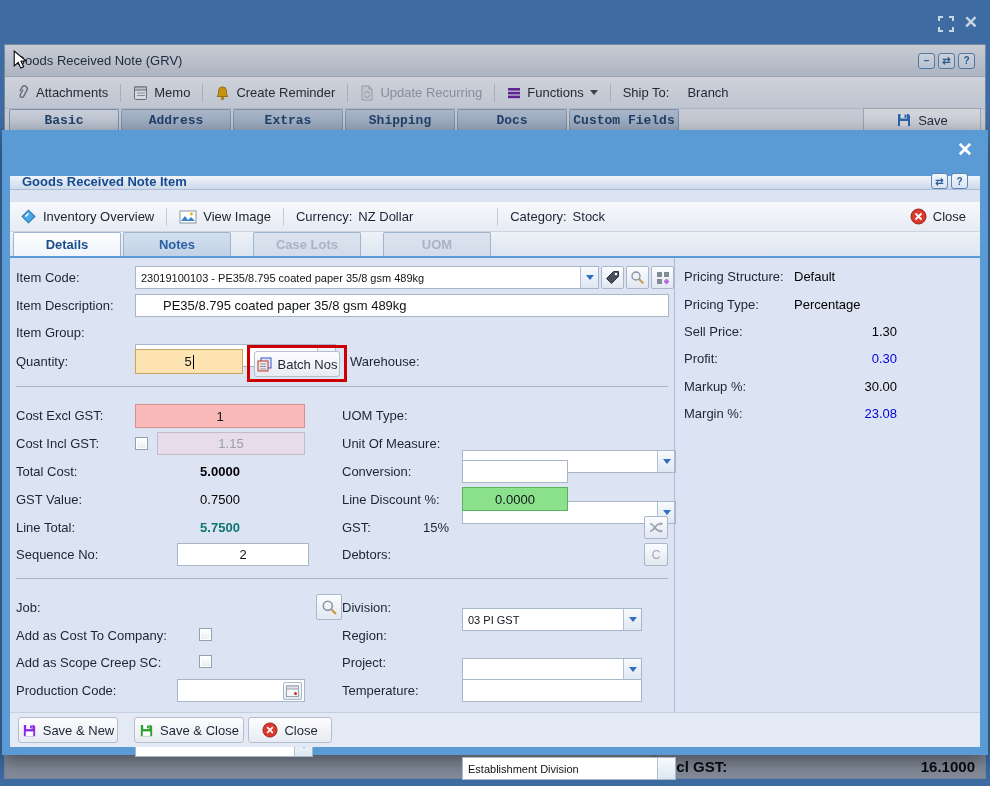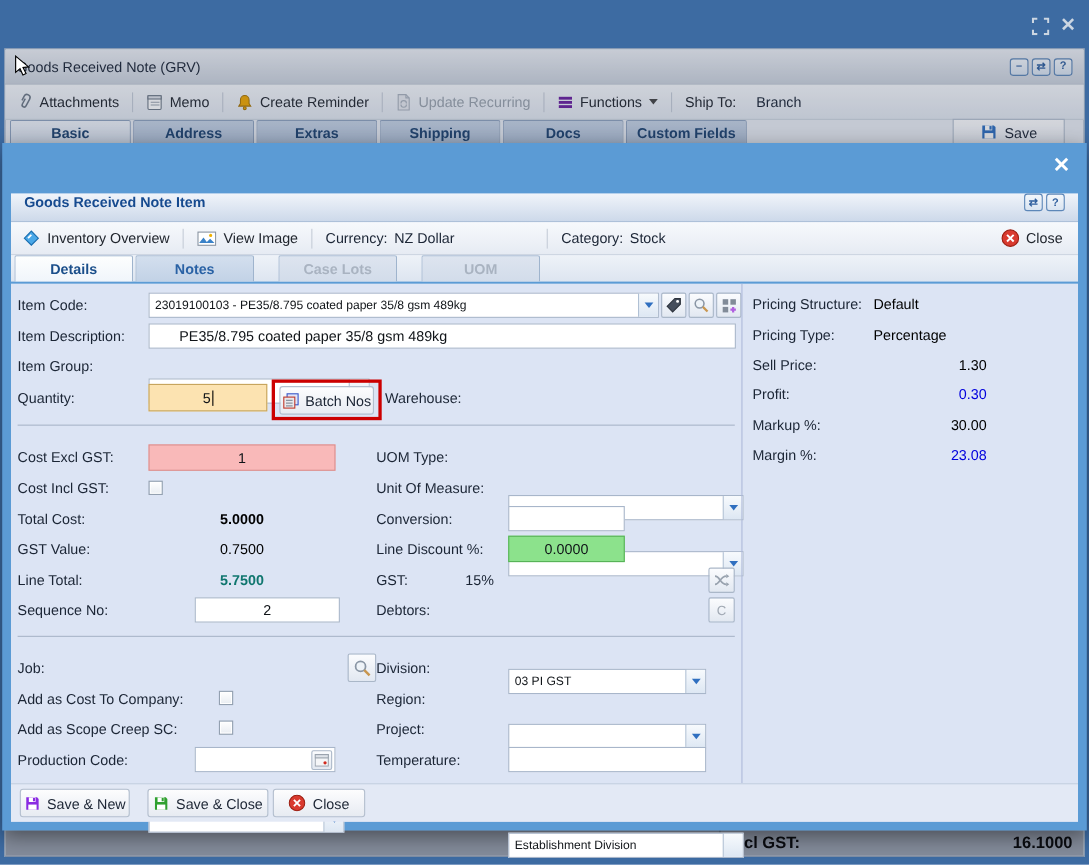--- a/index.html
+++ b/index.html
@@ -32,35 +32,35 @@
   
   #grv{position:absolute;left:4px;right:4px;top:44px;height:735px;background:#e9edf3;
        border:1px solid #74879f;box-sizing:border-box;}
   #grv-titlebar{position:absolute;left:0;right:0;top:0;height:32px;
        background:linear-gradient(#edf0f5,#ccd3dd);border-bottom:1px solid #b6bfcb;
        display:flex;align-items:center;padding:0 10px;box-sizing:border-box;}
   #grv-toolbar{position:absolute;left:0;right:0;top:32px;height:32px;
        background:linear-gradient(#f6f8fb,#e2e8f0);border-bottom:1px solid #cdd4de;
        display:flex;align-items:center;gap:12px;padding:0 10px;box-sizing:border-box;}
   #grv-tabs{position:absolute;left:0;right:0;top:64px;height:23px;display:flex;gap:2px;
-       padding-left:4px;border-bottom:1px solid #8fa3bf;box-sizing:border-box;}
+       padding-left:4px;border-bottom:1px solid #8fa3bf;box-sizing:border-box;font-family:Liberation Mono, monospace;}
   .gtab{width:110px;display:flex;align-items:center;justify-content:center;font-weight:bold;
        color:#1d4370;background:linear-gradient(#c6d3e4,#b0c1d8);border:1px solid #8fa3bf;
        border-bottom:none;border-radius:2px 2px 0 0;box-sizing:border-box;}
   .gtab.active{background:linear-gradient(#eef2f8,#d6dfec);}
   #grv-footer{position:absolute;left:0;right:0;bottom:0;height:24px;background:#99a0ad;
        border-top:1px solid #c2c9d4;display:flex;align-items:center;box-sizing:border-box;}
   #grv-dim{position:absolute;inset:0;background:rgba(52,62,84,0.20);z-index:5;}
   
   #modal{position:absolute;left:2px;right:2px;top:130px;height:625px;background:#5b9bd5;
        z-index:10;box-shadow:0 6px 18px rgba(0,0,0,0.45);}
   #modal-content{position:absolute;left:8px;right:8px;top:46px;bottom:8px;background:#dce4f4;}
-  #m-header{position:absolute;left:0;right:0;top:0;height:26px;
+  #m-header{position:absolute;left:0;right:0;top:0;height:14px;
        background:linear-gradient(#f0f4fa,#cdd9ea);border-bottom:1px solid #a9bdd6;
-       display:flex;align-items:flex-start;padding:0 12px;box-sizing:border-box;}
+       display:flex;align-items:flex-end;padding:0 12px;box-sizing:border-box;}
   #m-toolbar{position:absolute;left:0;right:0;top:26px;height:30px;
        background:linear-gradient(#f7f9fc,#e6ebf3);border-bottom:1px solid #ccd4e0;
        display:flex;align-items:center;gap:12px;padding:0 10px;box-sizing:border-box;}
   #m-tabs{position:absolute;left:0;right:0;top:56px;height:26px;display:flex;gap:2px;
        padding-left:3px;border-bottom:2px solid #5b9bd5;box-sizing:border-box;
        background:linear-gradient(#eef2f8,#dde5f0);}
   .mtab{width:108px;display:flex;align-items:center;justify-content:center;font-weight:bold;
        border:1px solid #9fb4cd;border-bottom:none;border-radius:2px 2px 0 0;box-sizing:border-box;}
   .mtab.active{background:linear-gradient(#fdfefe,#f0f5fb);color:#1a4e8a;}
   .mtab.normal{background:linear-gradient(#d3dfee,#c2d2e6);color:#2a62a5;}
@@ -144,21 +144,21 @@
 
   <div id="grv-tabs">
     <div class="gtab active">Basic</div>
     <div class="gtab">Address</div>
     <div class="gtab">Extras</div>
     <div class="gtab">Shipping</div>
     <div class="gtab">Docs</div>
     <div class="gtab">Custom Fields</div>
   </div>
 
-  <div class="abs btn" style="right:17px;top:63px;width:102px;height:24px;border-radius:0;align-items:center;">
+  <div class="abs btn" style="right:4px;top:63px;width:118px;height:24px;border-radius:0;align-items:center;">
     <svg width="16" height="16" viewBox="0 0 16 16">
         <path d="M2 2h10.5L14 3.5V14H2z" fill="#2d6fc0"></path>
       <rect x="4.5" y="2" width="6.5" height="4.5" fill="#fff"></rect>
         <rect x="8.5" y="2.6" width="2" height="3.2" fill="#2d6fc0"></rect>
       <rect x="4" y="9" width="8" height="5" fill="#fff"></rect>
       </svg>
     <span>Save</span>
   </div>
 
   <div id="grv-footer">
@@ -282,20 +282,23 @@
 
       <div class="abs hline" style="left:6px;top:128px;width:652px;"></div>
 
       <div class="abs lb" style="left:6px;top:150px;">Cost Excl GST:</div>
       <div class="abs inp center" style="left:125px;top:146px;width:170px;height:24px;background:#f9b9b9;border-color:#d98f8f;">
         <span>1</span>
       </div>
 
       <div class="abs lb" style="left:6px;top:178px;">Cost Incl GST:</div>
       <div class="abs checkbox" style="left:125px;top:179px;"></div>
+      <div class="abs inp center" style="left:147px;top:174px;width:148px;height:23px;background:#e6dcea;border-color:#c3bccb;color:#9aa0ac;">
+        <span>1.15</span>
+      </div>
 
       <div class="abs lb" style="left:6px;top:206px;">Total Cost:</div>
       <div class="abs lb bold" style="left:125px;top:206px;width:170px;text-align:center;color:#000;">5.0000</div>
 
       <div class="abs lb" style="left:6px;top:234px;">GST Value:</div>
       <div class="abs lb" style="left:125px;top:234px;width:170px;text-align:center;color:#000;">0.7500</div>
 
       <div class="abs lb" style="left:6px;top:262px;">Line Total:</div>
       <div class="abs lb bold" style="left:125px;top:262px;width:170px;text-align:center;color:#0f766e;">5.7500</div>
 

